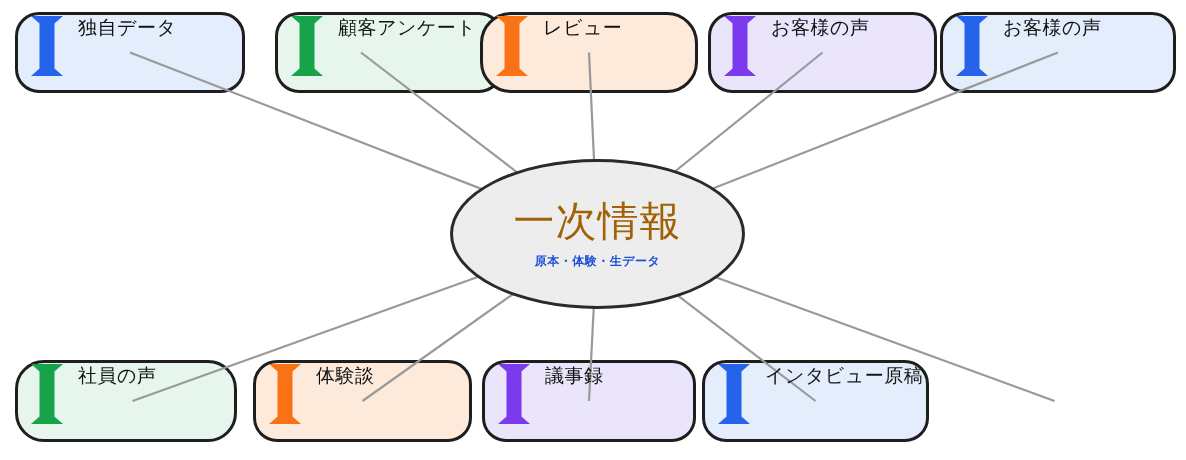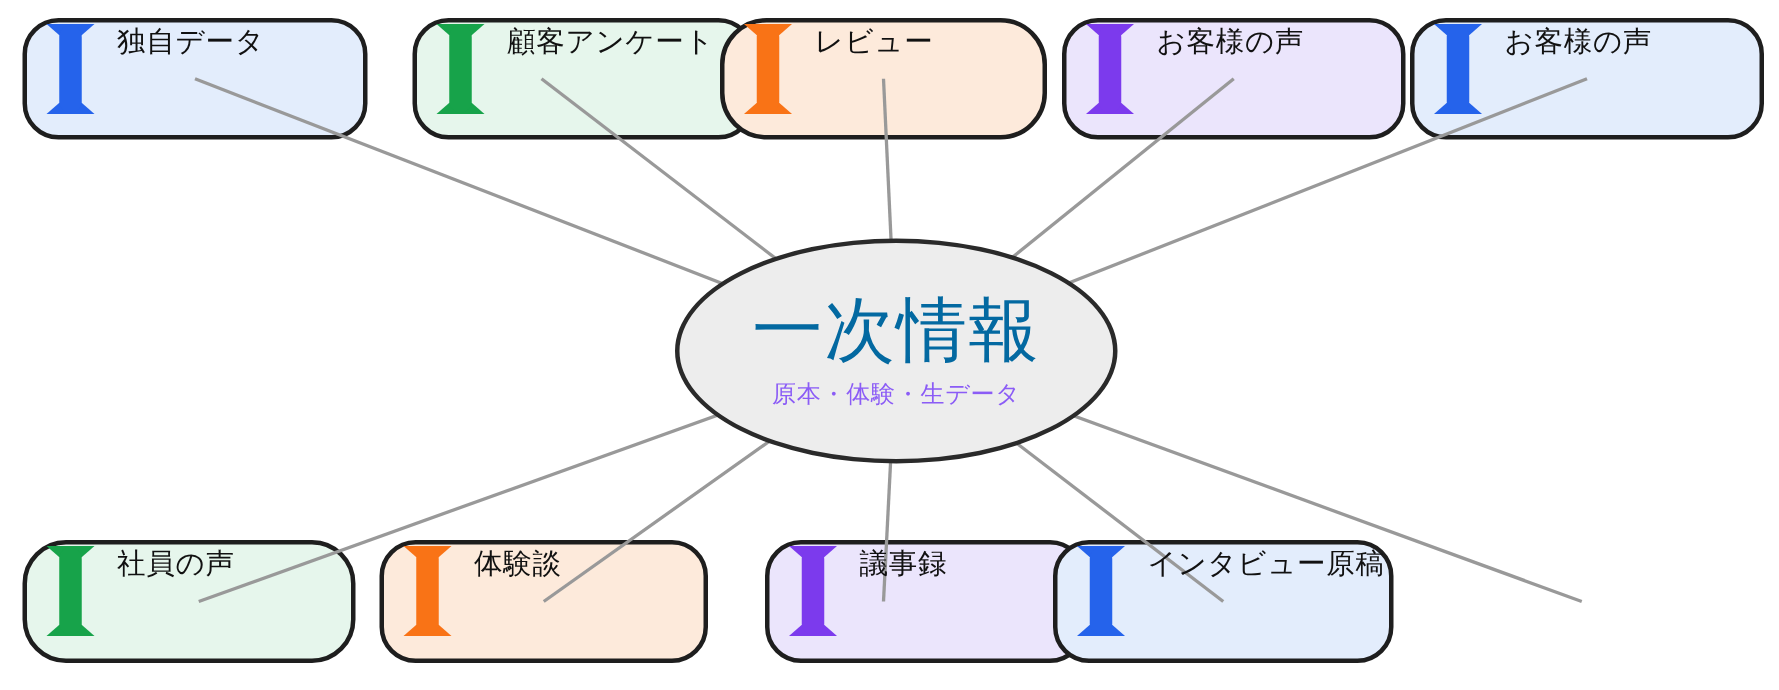--- a/index.html
+++ b/index.html
@@ -41,24 +41,24 @@
     position:absolute; z-index:6;
     left:450px; top:159px; width:295px; height:150px;
     box-sizing:border-box;
     background:var(--ellipse-c,#ededed);
     border:3px solid #2a2a2a;
     border-radius:50%;
     display:flex; flex-direction:column; align-items:center; justify-content:center;
     gap:13px;
   }
   .center-ellipse .title {
-    font-size:47px; color:#0369a1; letter-spacing:1px; line-height:1;
+    font-size:41px; color:#a16207; letter-spacing:1px; line-height:1;
   }
   .center-ellipse .subtitle {
-    font-size:16px; color:#8b5cf6; letter-spacing:0.5px; line-height:1;
+    font-size:12px; color:#1d4ed8; letter-spacing:0.5px; line-height:1;font-weight:bold;
   }
 </style>
 </head>
 <body>
 
 <div id="canvas" style="--edge-c: #999999; --border-c: #1e1e1e; --ellipse-c: #ededed;">
 
   <div class="node" style="left: 15px; top: 12px; width: 230px; --icon-c: #2563eb; --bg-c: #e3edfc;">
     <div class="content">
       <span class="cap-icon">
@@ -137,21 +137,21 @@
       <span class="cap-icon">
         <svg width="34" height="62" viewBox="0 0 34 62">
             <polygon class="ink" points="1,1 33,1 17,15"></polygon>
             <polygon class="ink" points="1,61 33,61 17,47"></polygon>
             <rect class="ink" x="9.5" y="2" width="15" height="58" rx="7.5"></rect>
           </svg>
       </span>
       <span class="label">体験談</span>
     </div>
   </div>
-  <div class="node" style="left: 482px; top: 360px; width: 214px; height: 82px; margin-left: 28px; --icon-c: #7c3aed; --bg-c: #ebe5fc;">
+  <div class="node" style="left: 482px; top: 360px; width: 214px; height: 82px; --icon-c: #7c3aed; --bg-c: #ebe5fc;">
     <div class="content">
       <span class="cap-icon">
         <svg width="34" height="62" viewBox="0 0 34 62">
             <polygon class="ink" points="1,1 33,1 17,15"></polygon>
             <polygon class="ink" points="1,61 33,61 17,47"></polygon>
             <rect class="ink" x="9.5" y="2" width="15" height="58" rx="7.5"></rect>
           </svg>
       </span>
       <span class="label">議事録</span>
     </div>

